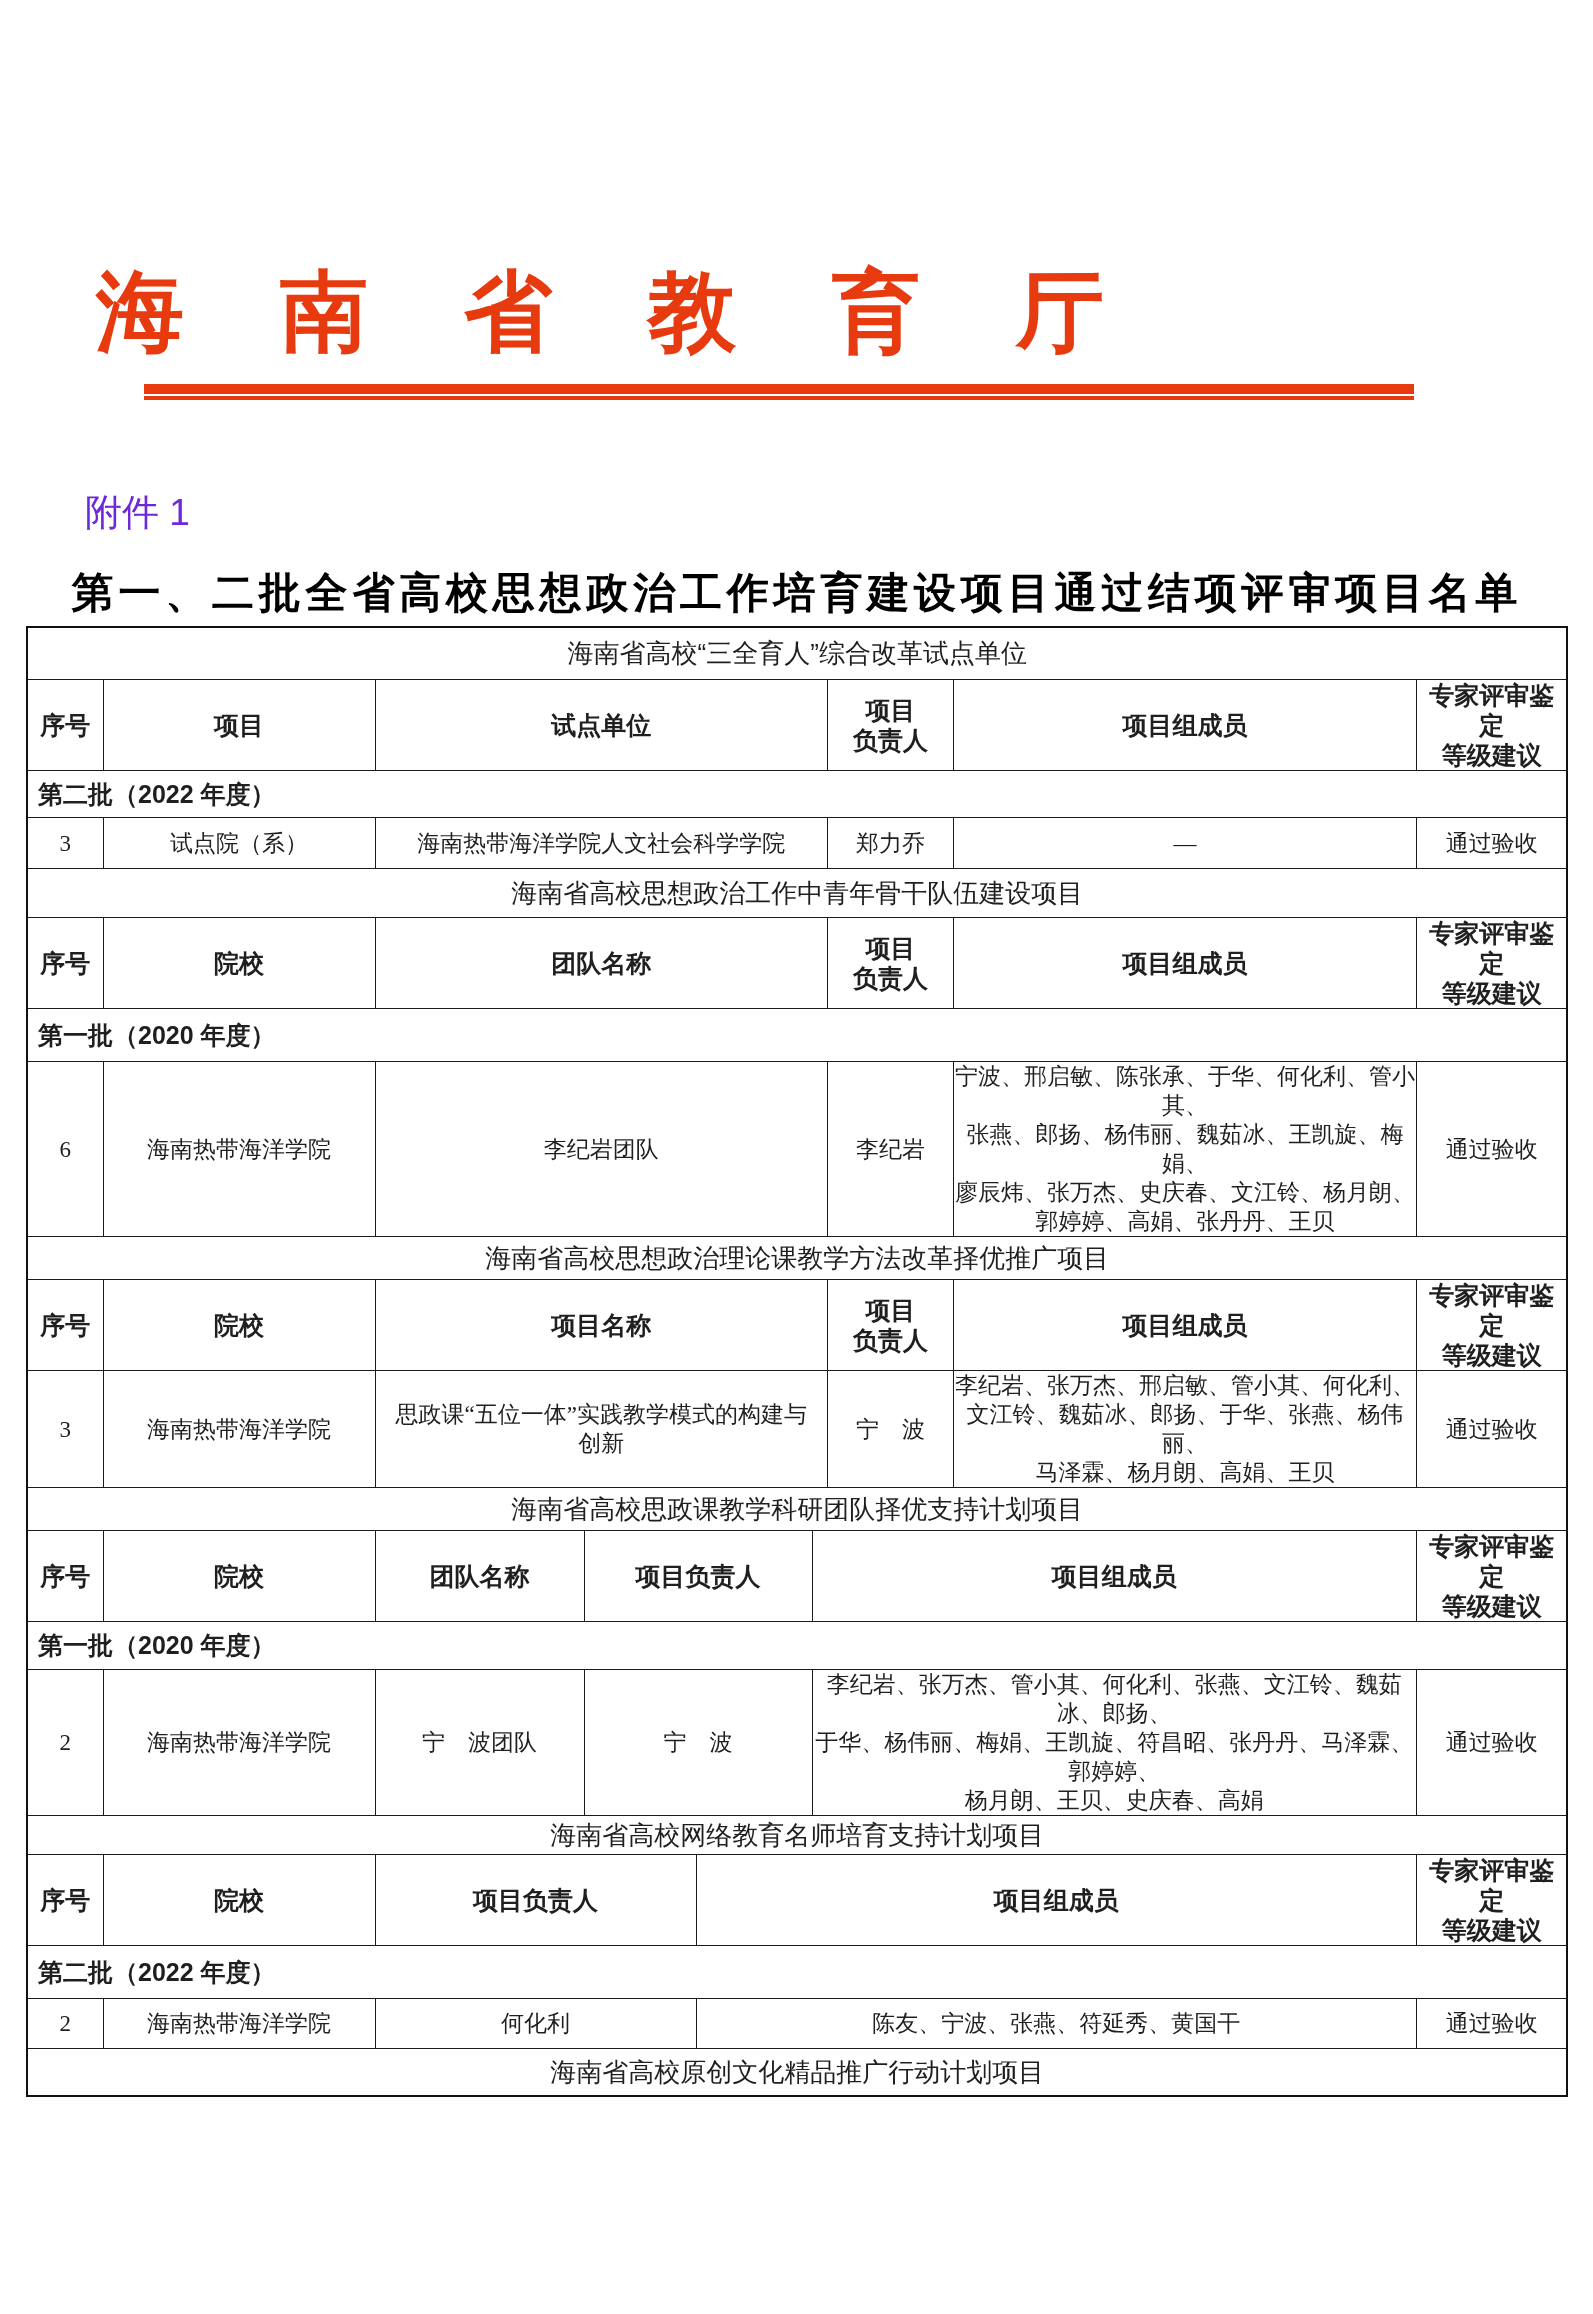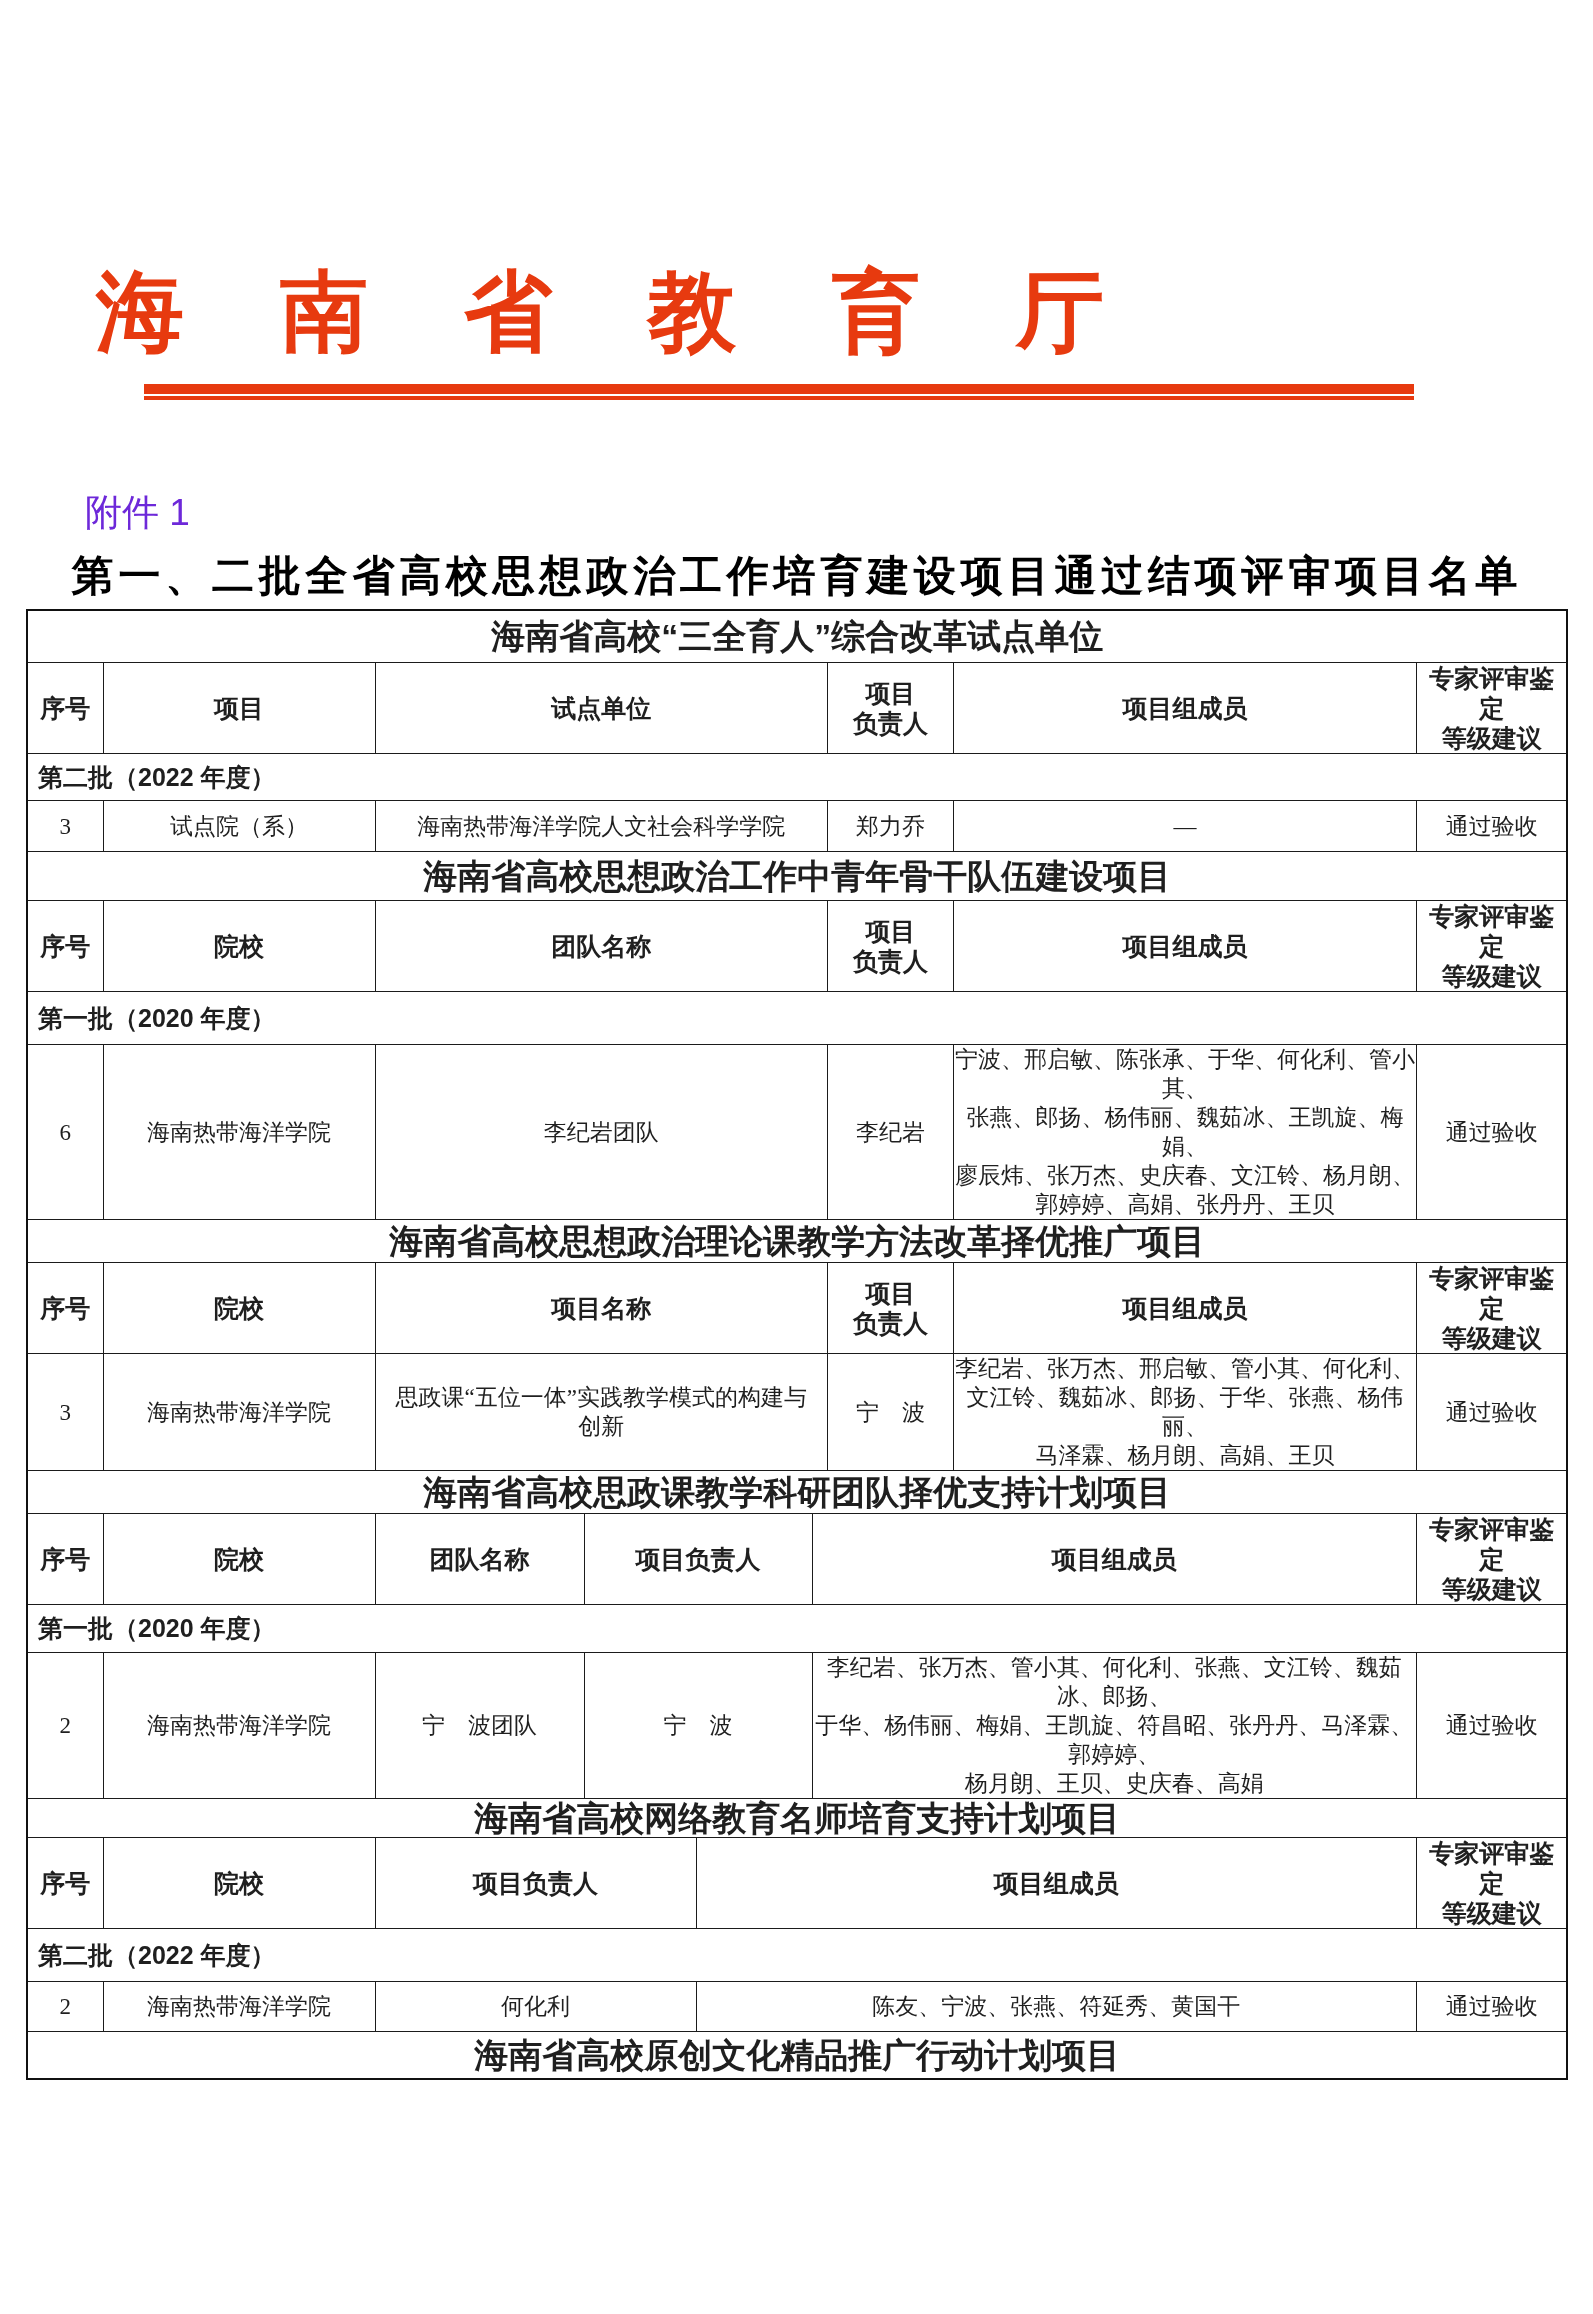--- a/index.html
+++ b/index.html
@@ -17,38 +17,38 @@
   .rule-thin{height:3.8px;background:#e73a0f;margin-top:2.9px;}
   .doc-title{
     margin-top:58px;text-align:center;font-weight:bold;color:#000;
     font-size:52px;line-height:96px;letter-spacing:7.7px;
   }
   .attach{
     margin:88px 0 0 85px;font-family:"Liberation Sans","DejaVu Sans",sans-serif;
     font-size:37px;line-height:50px;color:#6d28d9;
   }
   .caption{
-    margin-top:14px;text-align:center;font-weight:bold;color:#000;
+    margin-top:31px;text-align:center;font-weight:bold;color:#000;
     font-size:42px;line-height:48px;letter-spacing:4.8px;white-space:nowrap;
   }
   table.main{
     border-collapse:collapse;table-layout:fixed;
     width:1541px;margin:8.6px 0 0 26px;
     border:2.9px solid #111;
   }
   table.main td{
     border-left:1px solid #1b1b1b;border-right:1px solid #1b1b1b;
     border-top:1.9px solid #1b1b1b;border-bottom:1.9px solid #1b1b1b;
     text-align:center;vertical-align:middle;
     font-size:23px;line-height:29px;padding:0;overflow:hidden;
     color:#1f1f1f;
   }
   tr.sec-title td{
     font-family:"Liberation Sans","DejaVu Sans",sans-serif;
-    font-weight:bold;font-size:34px;
+    font-weight:normal;font-size:26px;
   }
   tr.head td{
     font-family:"Liberation Sans","DejaVu Sans",sans-serif;
     font-weight:bold;font-size:25px;line-height:30px;white-space:pre-line;
   }
   tr.batch td{
     font-family:"Liberation Sans","DejaVu Sans",sans-serif;
     font-weight:bold;font-size:25px;text-align:left;padding-left:10px;
   }
   td.members{

